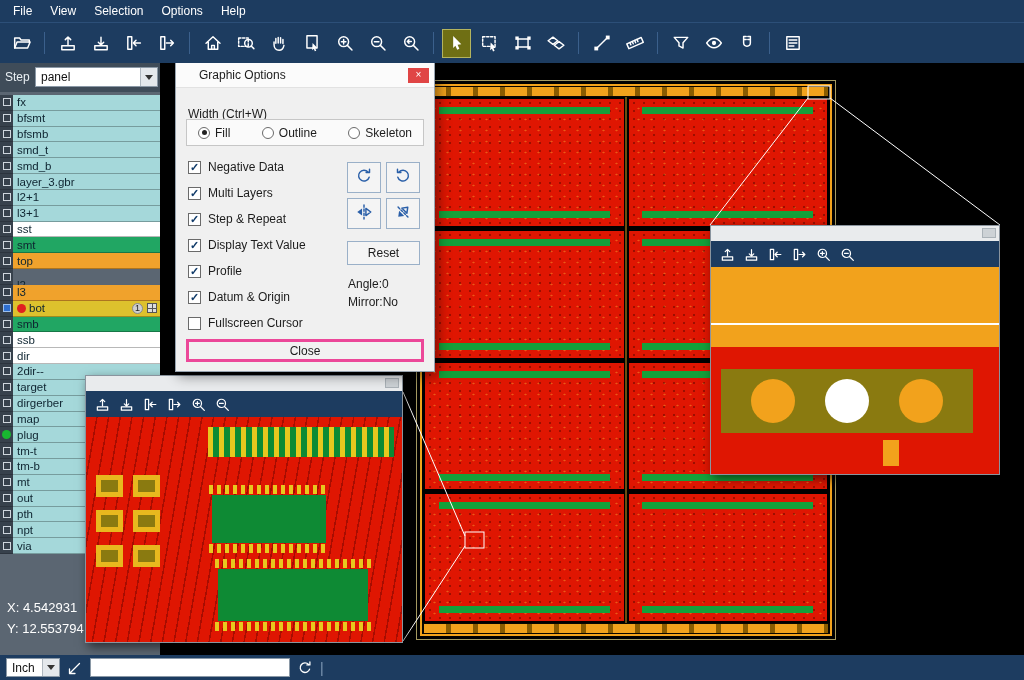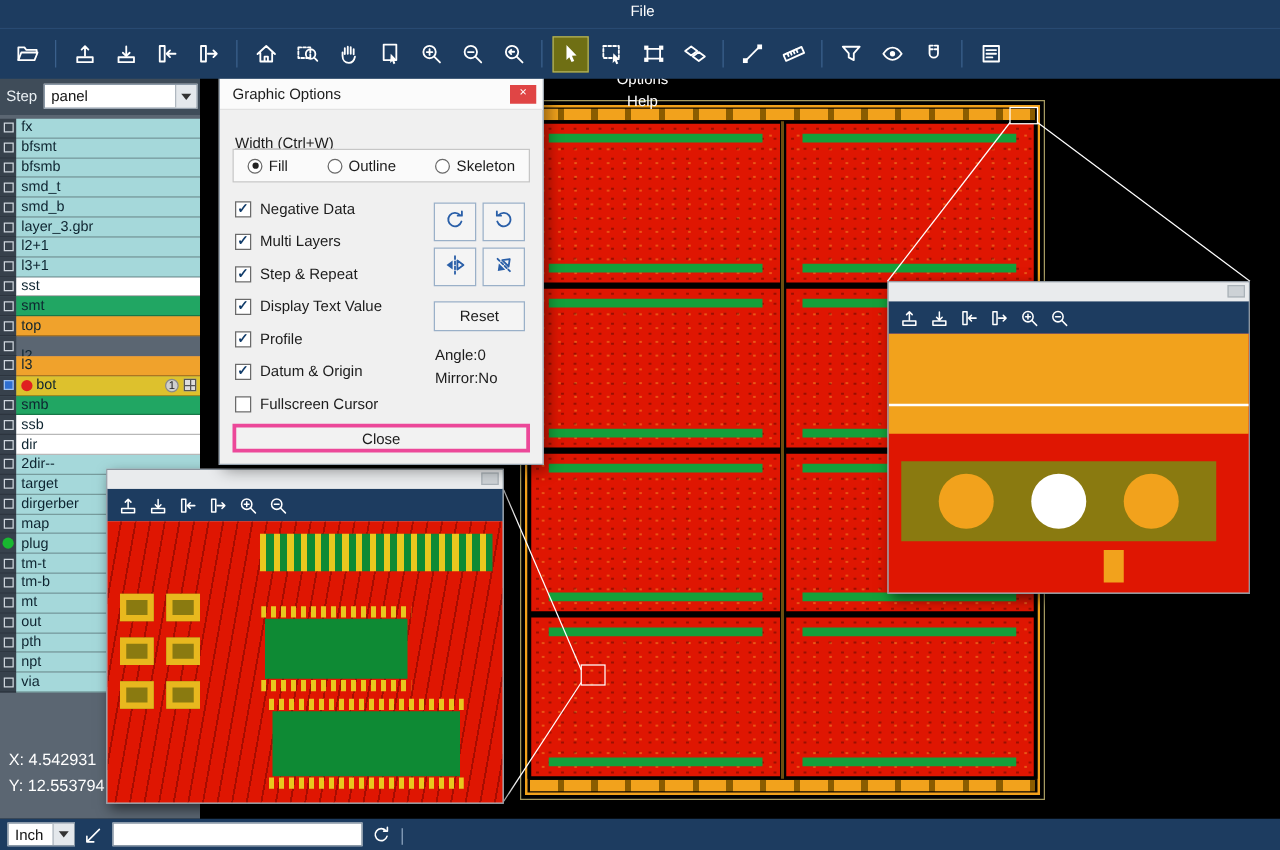--- a/index.html
+++ b/index.html
@@ -1,21 +1,21 @@
 <!DOCTYPE html>
 <html><head>
 <meta charset="utf-8">
 <style>
   html,body{margin:0;padding:0;}
   body{width:1024px;height:680px;position:relative;overflow:hidden;background:#000;
        font-family:"Liberation Sans",sans-serif;-webkit-font-smoothing:antialiased;}
 
   
   .menubar{position:absolute;left:0;top:0;right:0;height:22px;background:#1d3c60;
-           display:flex;align-items:center;padding-left:4px;z-index:10;flex-direction:column;}
+           display:flex;align-items:center;padding-left:4px;z-index:10;}
   .menu-item{color:#fff;font-size:12px;padding:2px 9px;cursor:default;}
 
   
   .toolbar{position:absolute;left:0;top:22px;right:0;height:40px;background:#1d3c60;
            border-top:1px solid #2c4f78;display:flex;align-items:center;padding:0 5px;z-index:10;}
   .tb-btn{width:29px;height:29px;display:flex;align-items:center;justify-content:center;
           background:transparent;border:1px solid transparent;margin:0 2px;box-sizing:border-box;}
   .tb-btn.active{background:#6f6f14;border:1px solid #b4b45e;}
   .tb-btn svg,.ztb-btn svg{width:18px;height:18px;display:block;}
   .ztb-btn svg{width:15px;height:15px;}
@@ -100,21 +100,21 @@
   .olive{position:absolute;left:10px;right:26px;top:102px;height:64px;background:#8a7a10;
          display:flex;align-items:center;justify-content:space-evenly;}
   .hole{width:44px;height:44px;border-radius:50%;}
   .orect{position:absolute;left:172px;bottom:8px;width:16px;height:26px;background:#f2a21c;}
 
   
   .dialog{position:absolute;left:175px;top:62px;width:260px;height:310px;background:#f0f0f0;
           border:1px solid #98a4b0;box-shadow:3px 4px 12px rgba(0,0,0,.45);z-index:6;
           font-size:12px;color:#1c1c1c;box-sizing:border-box;}
   .dlg-title{height:24px;background:#fbfbfb;border-bottom:1px solid #e2e2e2;display:flex;
-             align-items:center;padding-left:10px;}
+             align-items:center;padding-left:23px;}
   .dlg-close{margin-left:auto;width:21px;height:15px;background:#e04545;color:#fff;font-size:10px;
              display:flex;align-items:center;justify-content:center;margin-right:5px;line-height:1;}
   .width-label{position:absolute;left:12px;top:44px;text-decoration:underline;}
   .mode-box{position:absolute;left:10px;right:10px;top:56px;height:27px;border:1px solid #c6c6c6;
             background:#fafafa;display:flex;align-items:center;justify-content:space-between;
             padding:0 11px;box-sizing:border-box;}
   .mode{display:flex;align-items:center;gap:5px;}
   .radio{width:12px;height:12px;border:1px solid #6a6a6a;border-radius:50%;background:#fff;
          box-sizing:border-box;position:relative;flex:none;}
   .radio.sel::after{content:"";position:absolute;inset:2.5px;background:#222;border-radius:50%;}

